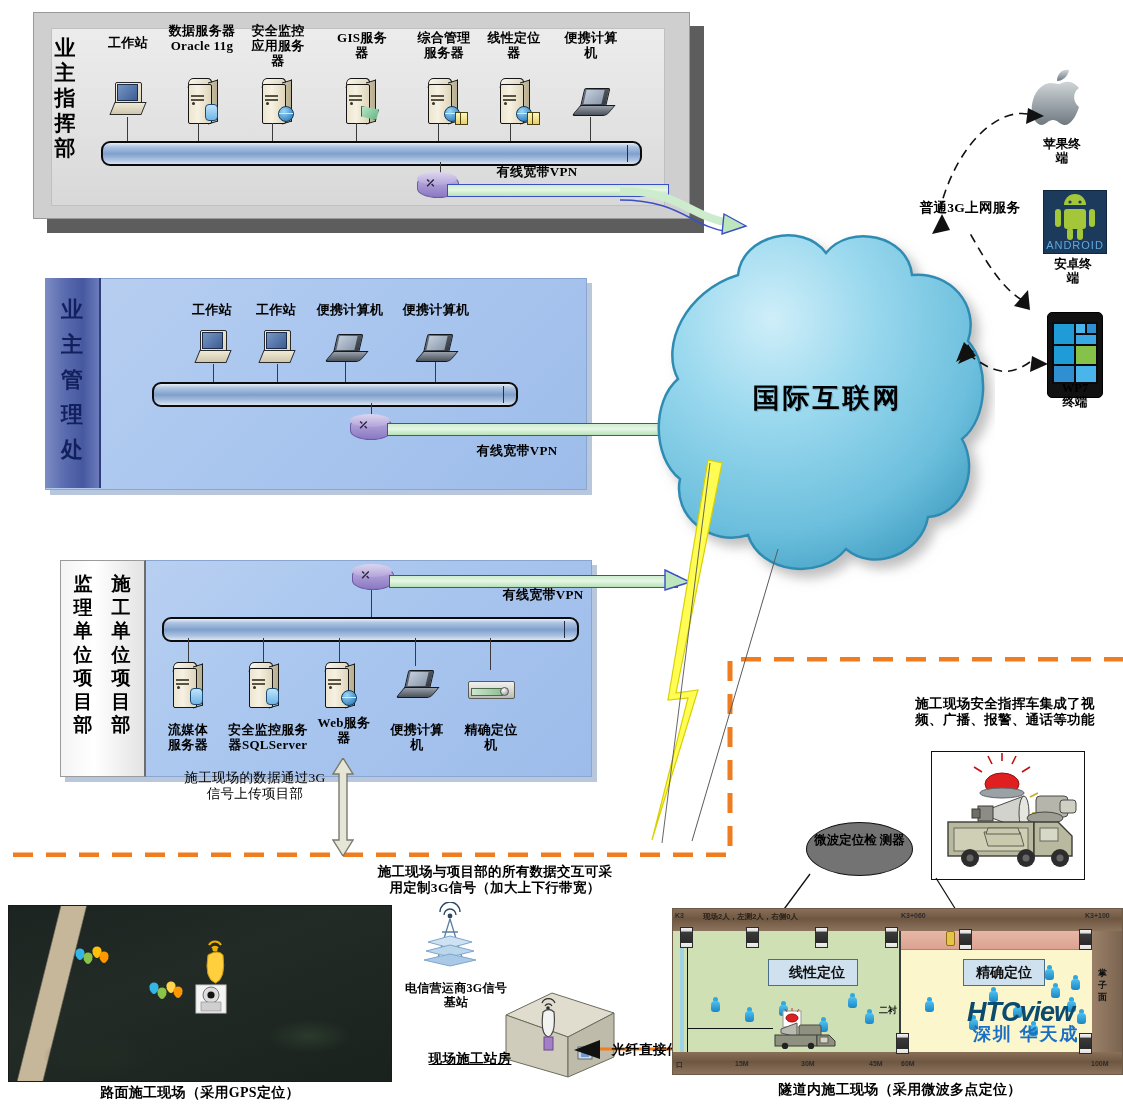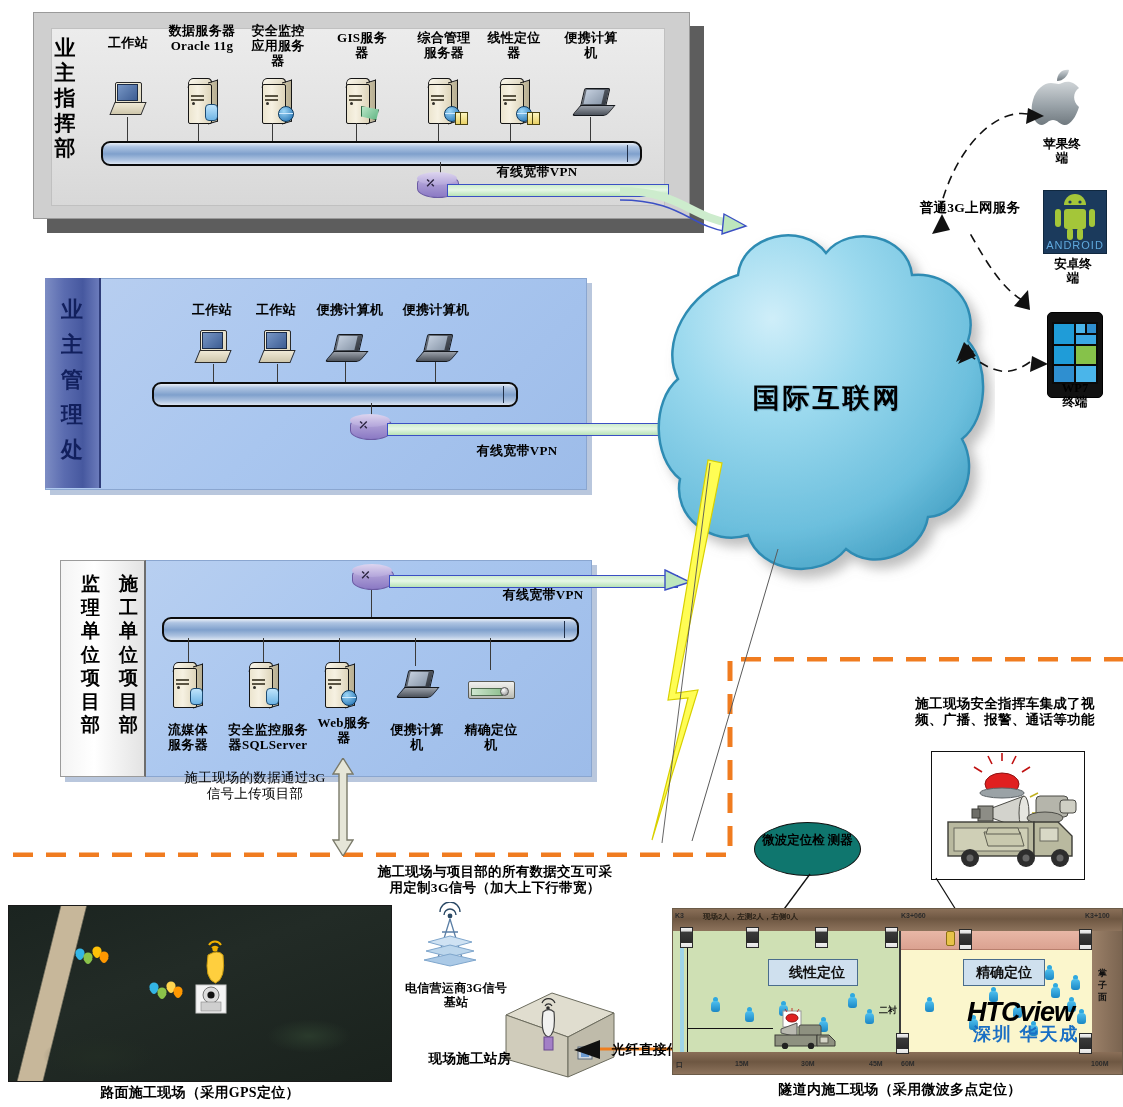--- a/index.html
+++ b/index.html
@@ -37,21 +37,21 @@
 
   
   #block3{left:60px;top:560px;width:530px;height:215px;
           background:linear-gradient(135deg,#bcd2f1 0%,#a9c6ef 50%,#9dbce9 100%);
           border:1px solid #8aa6d0;
           box-shadow:5px 5px 0 0 #b9c7dd;}
   #b3-spine{left:60px;top:560px;width:83px;height:215px;
           background:linear-gradient(90deg,#f4f4f4 0%,#ffffff 40%,#e3e3e3 100%);
           border:1px solid #9b9b9b;border-right:2px solid #6d6d6d;}
   #b3-t1,#b3-t2{top:572px;width:34px;height:192px;font-size:19px;line-height:23.5px;
-          font-weight:bold;text-align:right;font-family:"Liberation Serif",serif;}
+          font-weight:bold;text-align:center;font-family:"Liberation Serif",serif;}
   #b3-t1{left:66px;}
   #b3-t2{left:104px;}
 
   
   .bus{background:linear-gradient(180deg,#e8eef7 0%,#aec4e2 18%,#7fa0cc 52%,#acc2e0 80%,#dbe5f2 100%);
        border:2px solid #0b0b0b;border-radius:9px;}
   .bus::after{content:"";position:absolute;right:3px;top:2px;bottom:2px;width:9px;
        border-left:1px solid #20304a;border-radius:0 9px 9px 0;}
   .stem{background:#3a3a3a;width:1px;}
 
@@ -159,22 +159,22 @@
         font-size:14px;font-weight:bold;color:#111;text-align:center;
         font-family:"Liberation Serif",serif;}
 
   
   #truckbox{left:931px;top:751px;width:152px;height:127px;background:#fff;border:1.4px solid #111;}
 
   
   #orange-frame{left:-4px;top:657px;width:1128px;height:200px;}
 
   
-  #microcallout{left:754px;top:822px;width:105px;height:52px;border:1.6px solid #111;
-        border-radius:50%;background:#0f766e;}
+  #microcallout{left:806px;top:822px;width:105px;height:52px;border:1.6px solid #111;
+        border-radius:50%;background:#737373;}
   #microcallout span{display:block;font-size:12.5px;font-weight:bold;text-align:center;
         line-height:16px;padding-top:9px;font-family:"Liberation Serif",serif;}
 
   
   #updown{left:332px;top:758px;width:22px;height:98px;}
 
   
   #house{left:500px;top:985px;width:120px;height:95px;}
 
   
@@ -590,21 +590,21 @@
   <g stroke="#2b2b2b" fill="none" stroke-width="1.2">
     <path d="M42,18 a7,7 0 0 1 13,0"></path>
       <path d="M45,21 a4,4 0 0 1 7,0"></path>
   </g>
   <circle cx="48" cy="23" r="1.8" fill="#2b2b2b"></circle>
   <path d="M43,27 q6,-5 11,0 q2,22 -5.5,25 Q40,50 43,27 Z" fill="#f2f2f0" stroke="#444" stroke-width="1.2"></path>
   <rect x="44" y="52" width="9" height="13" fill="#a37fc6" stroke="#6a4a8f"></rect>
   <rect x="78" y="62" width="14" height="12" fill="#cfd7e0" stroke="#5d6b79"></rect>
   <rect x="81" y="64" width="8" height="8" fill="#6b9bd2"></rect>
 </svg>
-<div class="abs lbl nosel" style="left:416px;top:1051px;width:108px;font-size:13.5px;">现场施工站房</div>
+<div class="abs lbl nosel" style="left:416px;top:1051px;width:108px;font-size:13.5px;text-decoration:underline;">现场施工站房</div>
 
 <svg class="abs" style="left:560px;top:1038px;width:230px;height:26px;overflow:visible;">
   <line x1="228" y1="11" x2="34" y2="11" stroke="#ef7e1e" stroke-width="3.2"></line>
   <polygon points="40,2 14,12 40,21" fill="#111"></polygon>
 </svg>
 <div class="abs lbl nosel" style="left:588px;top:1042px;width:130px;font-size:13.5px;">光纤直接传输</div>
 
 <div class="abs" id="microcallout">
   <span>微波定位检
 测器</span>
@@ -779,20 +779,20 @@
   <div class="abs nosel" style="left:206px;top:95px;font-size:9px;font-weight:bold;color:#111;writing-mode:horizontal-tb;">二衬</div>
   <div class="abs nosel" style="left:425px;top:58px;width:12px;font-size:9px;font-weight:bold;color:#111;line-height:12px;">掌子面</div>
 
   <div class="abs nosel tun-floorlbl" style="left:3px;top:151px;">口</div>
   <div class="abs nosel tun-floorlbl" style="left:62px;top:151px;">15M</div>
   <div class="abs nosel tun-floorlbl" style="left:128px;top:151px;">30M</div>
   <div class="abs nosel tun-floorlbl" style="left:196px;top:151px;">45M</div>
   <div class="abs nosel tun-floorlbl" style="left:228px;top:151px;">60M</div>
   <div class="abs nosel tun-floorlbl" style="left:418px;top:151px;">100M</div>
 
-  <div class="abs nosel" style="left:294px;top:88px;font-size:27px;font-weight:bold;color:#000000;letter-spacing:-1px;font-family:'Liberation Sans',sans-serif;font-style:italic;">HTCview</div>
+  <div class="abs nosel" style="left:294px;top:88px;font-size:27px;font-weight:bold;color:#0c4a6e;letter-spacing:-1px;font-family:'Liberation Sans',sans-serif;font-style:italic;">HTCview</div>
   <div class="abs nosel" style="left:300px;top:113px;font-size:18px;font-weight:bold;color:#1a6fc4;letter-spacing:2px;">深圳 华天成</div>
 </div>
 <div class="abs lbl nosel" style="left:705px;top:1082px;width:390px;font-size:14px;">隧道内施工现场（采用微波多点定位）</div>
 
 <svg class="abs" style="left:690px;top:545px;width:120px;height:300px;overflow:visible;">
   <line x1="88" y1="4" x2="2" y2="296" stroke="#5a5a5a" stroke-width="1"></line>
 </svg>
 
 </body></html>

